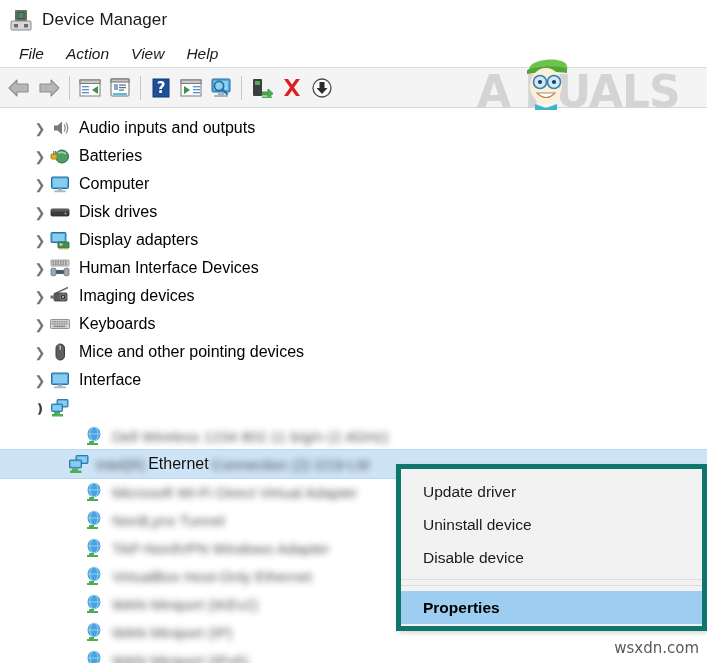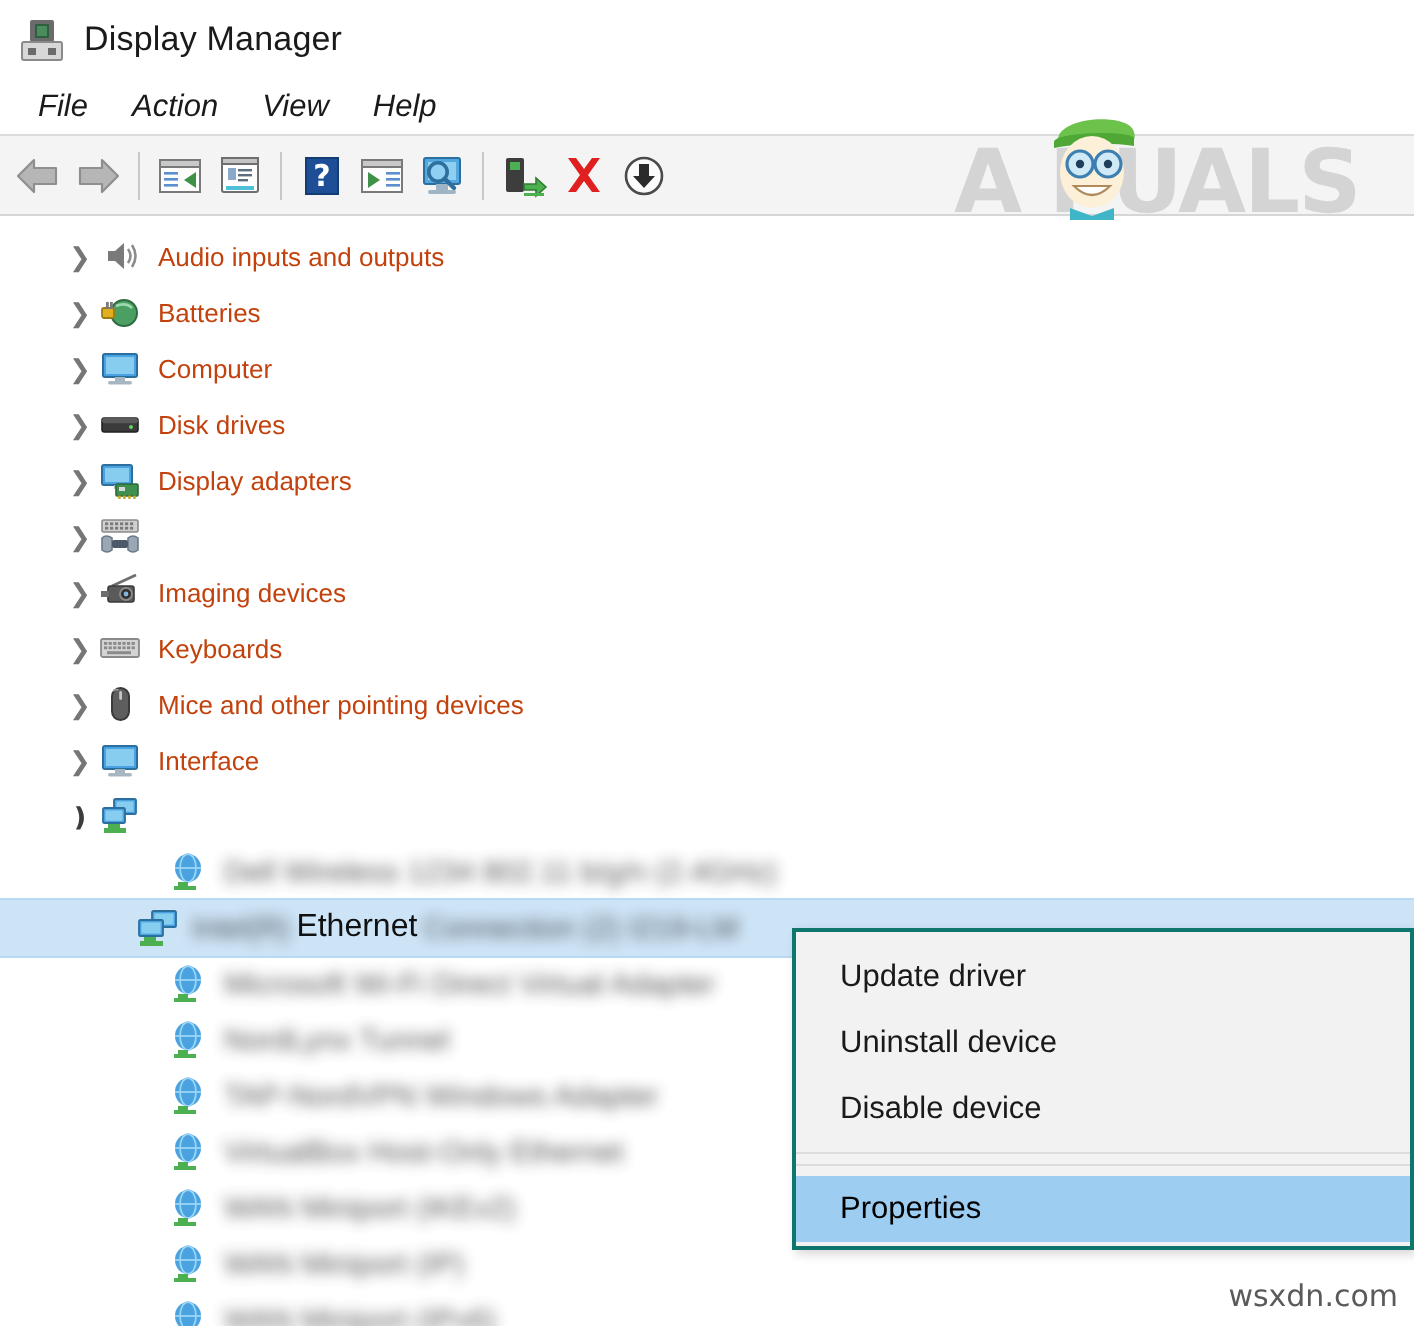--- a/index.html
+++ b/index.html
@@ -141,22 +141,22 @@
   }
   .chev.open { color: #3c3c3c; }
   .tree-icon {
     width: 20px;
     height: 20px;
     flex: 0 0 auto;
     margin-right: 9px;
     position: relative;
   }
   .tree-label {
-    font-size: 13px;
-    color: #c2410c;
+    font-size: 16px;
+    color: #000000;
     white-space: nowrap;
   }
 
   
   .child-row {
     padding-left: 84px;
   }
   .child-row .tree-icon { margin-right: 8px; }
   .blur-label {
     font-size: 15px;
@@ -176,40 +176,40 @@
     padding: 0 3px;
   }
 
   
   #ctxmenu {
     position: absolute;
     left: 396px;
     top: 464px;
     width: 311px;
     background: #f2f2f2;
-    border: 2px solid #0f766e;
+    border: 5px solid #0f766e;
     box-shadow: 2px 2px 5px rgba(0,0,0,0.16);
     padding: 6px 0 2px 0;
     box-sizing: border-box;
     z-index: 40;
   }
   .ctx-item {
     height: 33px;
     display: flex;
     align-items: center;
     padding-left: 22px;
     font-size: 15.5px;
     color: #1a1a1a;
     cursor: default;
     box-sizing: border-box;
     white-space: nowrap;
   }
   .ctx-item.highlight {
     background: #9dcdf0;
-    font-weight: normal;
+    font-weight: bold;
     color: #000000;
   }
   .ctx-sep {
     height: 1px;
     background: #dcdcdc;
     margin: 5px 0;
   }
 
   
   #watermark {
@@ -230,21 +230,21 @@
   <div id="app-icon">
     <svg width="26" height="26" viewBox="0 0 26 26">
       <rect x="7" y="3" width="12" height="11" rx="1" fill="#6b6b6b"></rect>
       <rect x="9.5" y="5" width="7" height="7" rx="0.5" fill="#2e5f3e"></rect>
       <rect x="10.5" y="6" width="5" height="5" fill="#4a8c5c"></rect>
       <rect x="3" y="14" width="20" height="9" rx="1" fill="#d8d8d8" stroke="#8a8a8a" stroke-width="1"></rect>
       <rect x="6" y="17" width="4" height="3.5" fill="#6b6b6b"></rect>
       <rect x="16" y="17" width="4" height="3.5" fill="#6b6b6b"></rect>
     </svg>
   </div>
-  <span class="title-text">Display Manager</span>
+  <span class="title-text">Device Manager</span>
 </div>
 
 <div id="menubar">
   <div class="menu-item">File</div>
   <div class="menu-item">Action</div>
   <div class="menu-item">View</div>
   <div class="menu-item">Help</div>
 </div>
 
 <div id="toolbar">
@@ -451,20 +451,21 @@
           <rect x="7.5" y="5.4" width="1.6" height="1.4"></rect>
             <rect x="10" y="5.4" width="1.6" height="1.4"></rect>
           <rect x="12.5" y="5.4" width="1.6" height="1.4"></rect>
             <rect x="15" y="5.4" width="1.6" height="1.4"></rect>
         </g>
         <path d="M1 11 Q3 9, 6 11 L6 17 Q3.5 19, 1 17 Z" fill="#9aa7b4" stroke="#6d7b88" stroke-width="0.8"></path>
         <path d="M14 11 Q16.5 9, 19 11 L19 17 Q16.5 19, 14 17 Z" fill="#9aa7b4" stroke="#6d7b88" stroke-width="0.8"></path>
         <rect x="6" y="12" width="8" height="4" rx="1" fill="#4a5a6a"></rect>
       </svg>
     </span>
+    <span class="tree-label">Human Interface Devices</span>
   </div>
 
   <div class="tree-row">
     <span class="chev">❯</span>
     <span class="tree-icon">
       <svg width="20" height="20" viewBox="0 0 20 20">
         <line x1="6" y1="7" x2="18" y2="1.5" stroke="#6e6e6e" stroke-width="1.4"></line>
         <rect x="4" y="7" width="13" height="8" rx="1.2" fill="#5a5a5a" stroke="#3a3a3a" stroke-width="0.8"></rect>
         <circle cx="13" cy="11" r="3" fill="#2f2f2f" stroke="#8a8a8a" stroke-width="1"></circle>
         <circle cx="13" cy="11" r="1.2" fill="#7fb8d8"></circle>

